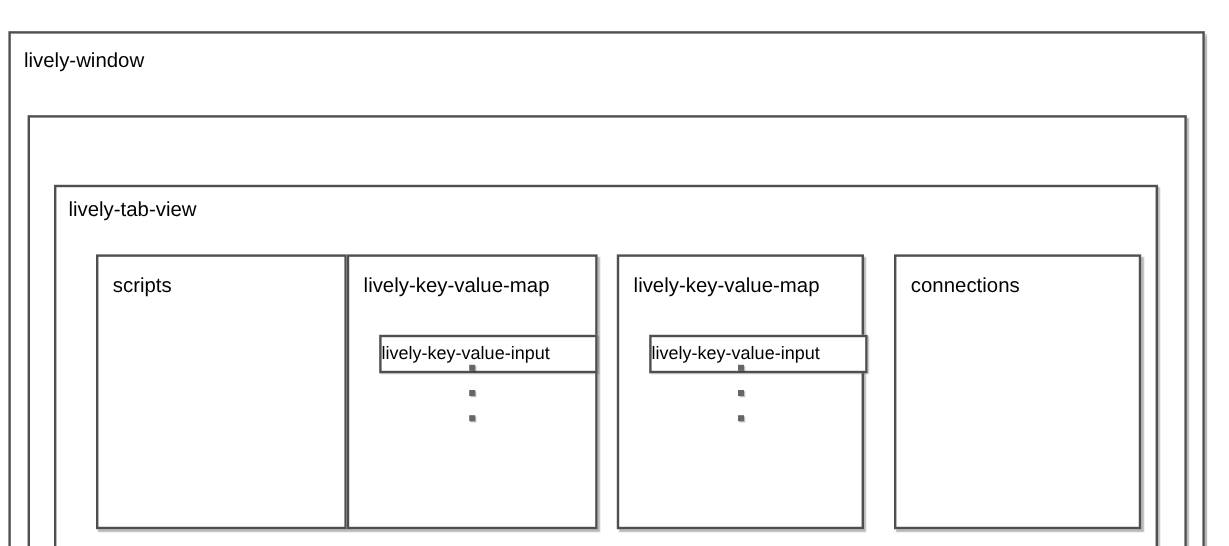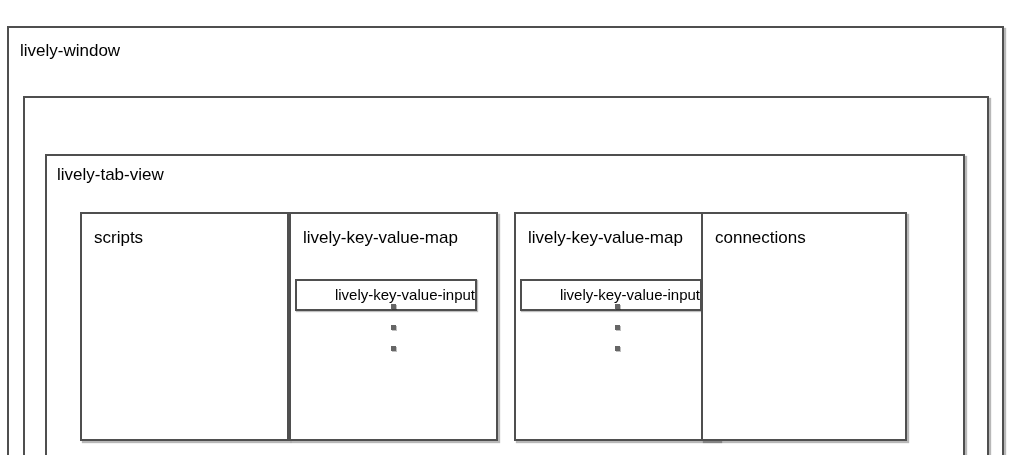--- a/index.html
+++ b/index.html
@@ -37,29 +37,29 @@
   .window-box > .box-label { padding: 13px 0 0 11px; }
   .editor-box        { left: 14px;  top: 50px;  width: 966px; height: 361px; }
   .editor-box > .box-label { padding: 16px 0 0 10px; }
   .tabview-box       { left: 20px;  top: 38px;  width: 920px; height: 330px; }
   .tabview-box > .box-label { padding: 9px 0 0 10px; }
   .tab-box           { top: 38px; height: 229px; }
   .tab-box > .box-label { padding: 14px 0 0 12px; }
   .tab-scripts       { left: 33px;  width: 209px; }
   .tab-map-1         { left: 242px; width: 209px; }
   .tab-map-2         { left: 467px; width: 206px; }
-  .tab-connections   { left: 654px; width: 206px; padding-left: 41px; }
+  .tab-connections   { left: 698px; width: 206px; padding-left: 41px; }
   .input-box {
-    left: 4px;
+    left: 25px;
     top: 47px;
     width: 182px;
     height: 32px;
     border-width: 2px;
     box-shadow: 1px 1px 1px rgba(0,0,0,0.25);
-    text-align: right;
+    text-align: left;
   }
   .input-label {
     display: block;
     color: #000000;
     font-size: 15px;
     line-height: 28px;
     white-space: nowrap;
   }
   .ellipsis {
     position: absolute;

